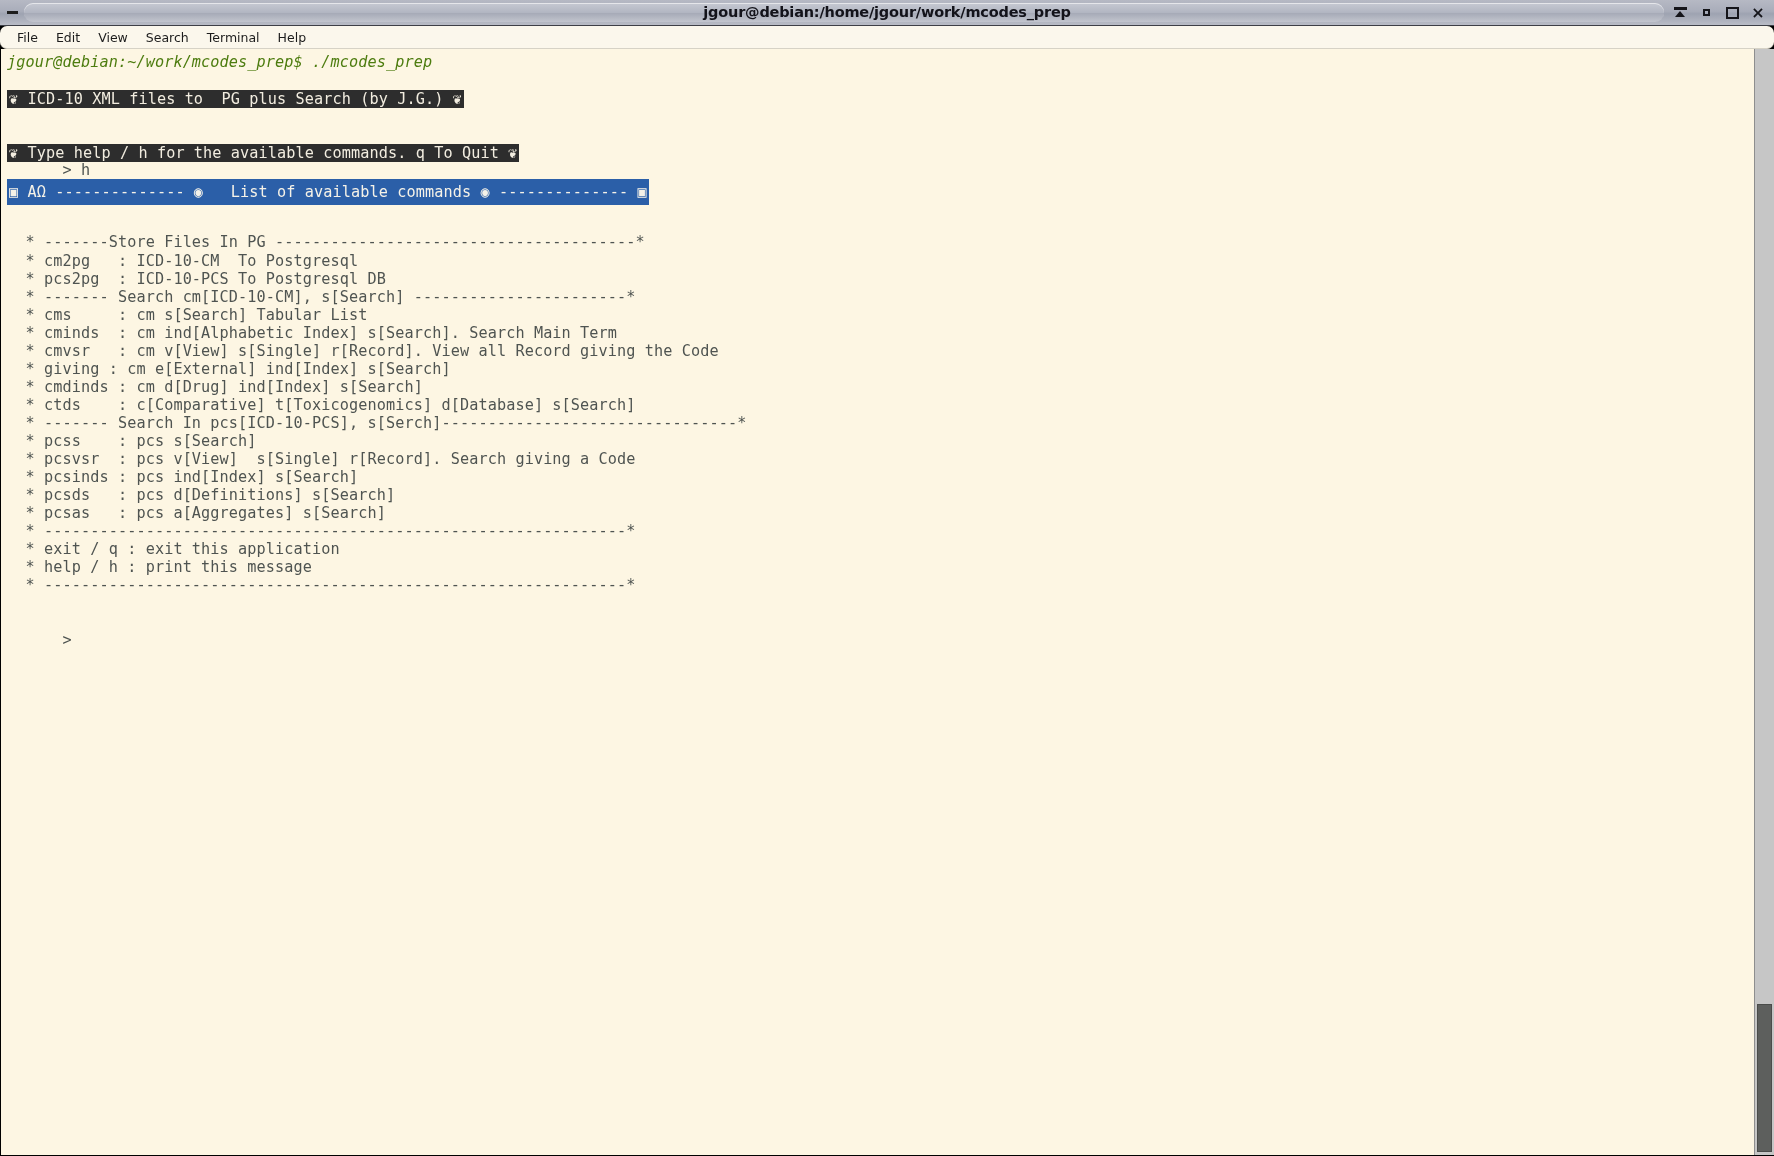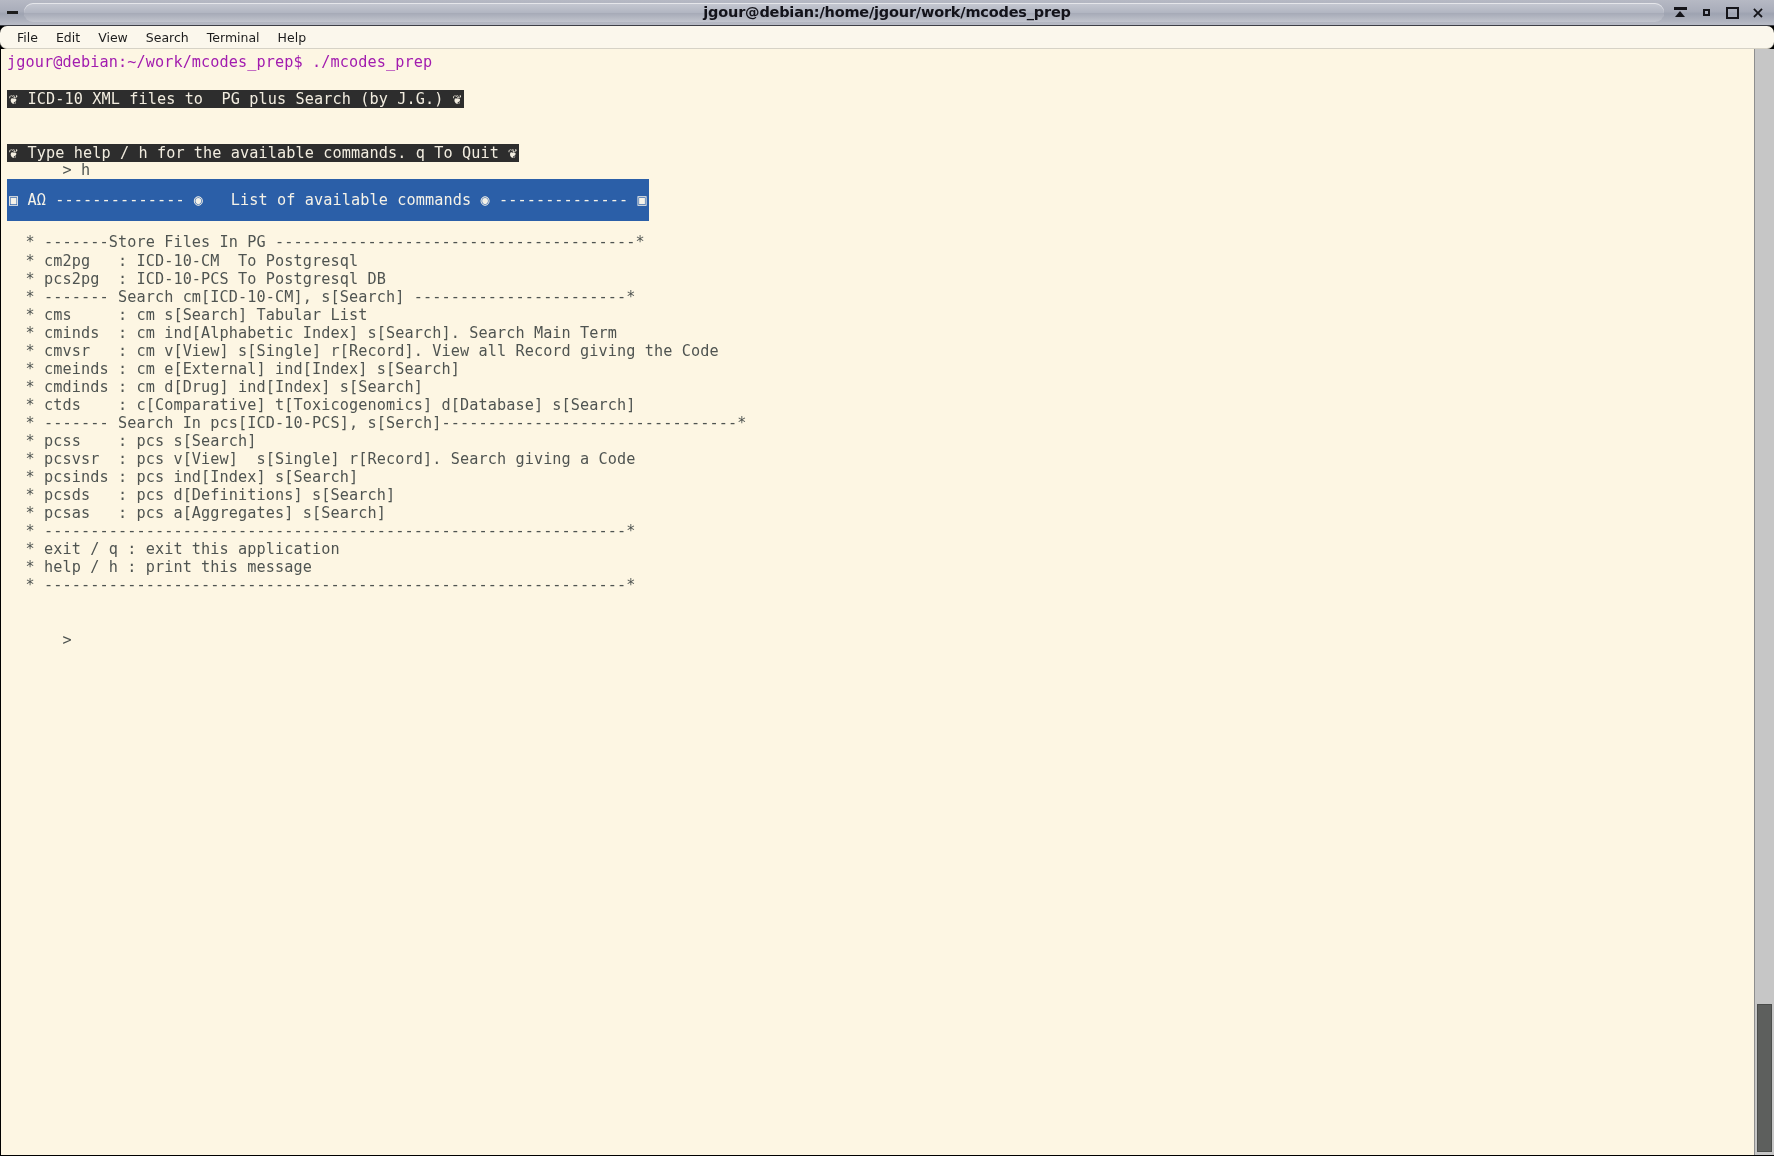--- a/index.html
+++ b/index.html
@@ -185,33 +185,33 @@
   
   .line {
     font-family: "DejaVu Sans Mono", "Liberation Mono", monospace;
     font-size: 15.2px;
     line-height: 18.05px;
     color: #4f5451;
     white-space: pre;
     letter-spacing: 0.1px;
     height: 18.05px;
   }
-  .line.shell { color: #a21caf; }
+  .line.shell { color: #4d7c0f; font-style: italic; }
   .line.banner {
     display: inline-block;
     background: #2d2d2d;
     color: #f2ede0;
     padding: 0 2px;
   }
   .banner-row { height: 18.05px; }
   .line.blue {
     display: inline-block;
     background: #2b5fa8;
     color: #f5f2e8;
-    padding: 12px 2px;
+    padding: 4px 2px;
   }
   .spacer { height: 18.05px; }
   .spacer2 { height: 36.1px; }
 </style>
 </head>
 <body>
 
 <div class="window">
 
   <div class="titlebar">
@@ -265,21 +265,21 @@
       <div class="spacer2"></div>
 
       <div>
         <div class="line">  * -------Store Files In PG ---------------------------------------*</div>
         <div class="line">  * cm2pg   : ICD-10-CM  To Postgresql</div>
         <div class="line">  * pcs2pg  : ICD-10-PCS To Postgresql DB</div>
         <div class="line">  * ------- Search cm[ICD-10-CM], s[Search] -----------------------*</div>
         <div class="line">  * cms     : cm s[Search] Tabular List</div>
         <div class="line">  * cminds  : cm ind[Alphabetic Index] s[Search]. Search Main Term</div>
         <div class="line">  * cmvsr   : cm v[View] s[Single] r[Record]. View all Record giving the Code</div>
-        <div class="line">  * cmeinds : cm e[External] ind[Index] s[Search]</div>
+        <div class="line">  * giving : cm e[External] ind[Index] s[Search]</div>
         <div class="line">  * cmdinds : cm d[Drug] ind[Index] s[Search]</div>
         <div class="line">  * ctds    : c[Comparative] t[Toxicogenomics] d[Database] s[Search]</div>
         <div class="line">  * ------- Search In pcs[ICD-10-PCS], s[Serch]--------------------------------*</div>
         <div class="line">  * pcss    : pcs s[Search]</div>
         <div class="line">  * pcsvsr  : pcs v[View]  s[Single] r[Record]. Search giving a Code</div>
         <div class="line">  * pcsinds : pcs ind[Index] s[Search]</div>
         <div class="line">  * pcsds   : pcs d[Definitions] s[Search]</div>
         <div class="line">  * pcsas   : pcs a[Aggregates] s[Search]</div>
         <div class="line">  * ---------------------------------------------------------------*</div>
         <div class="line">  * exit / q : exit this application</div>

